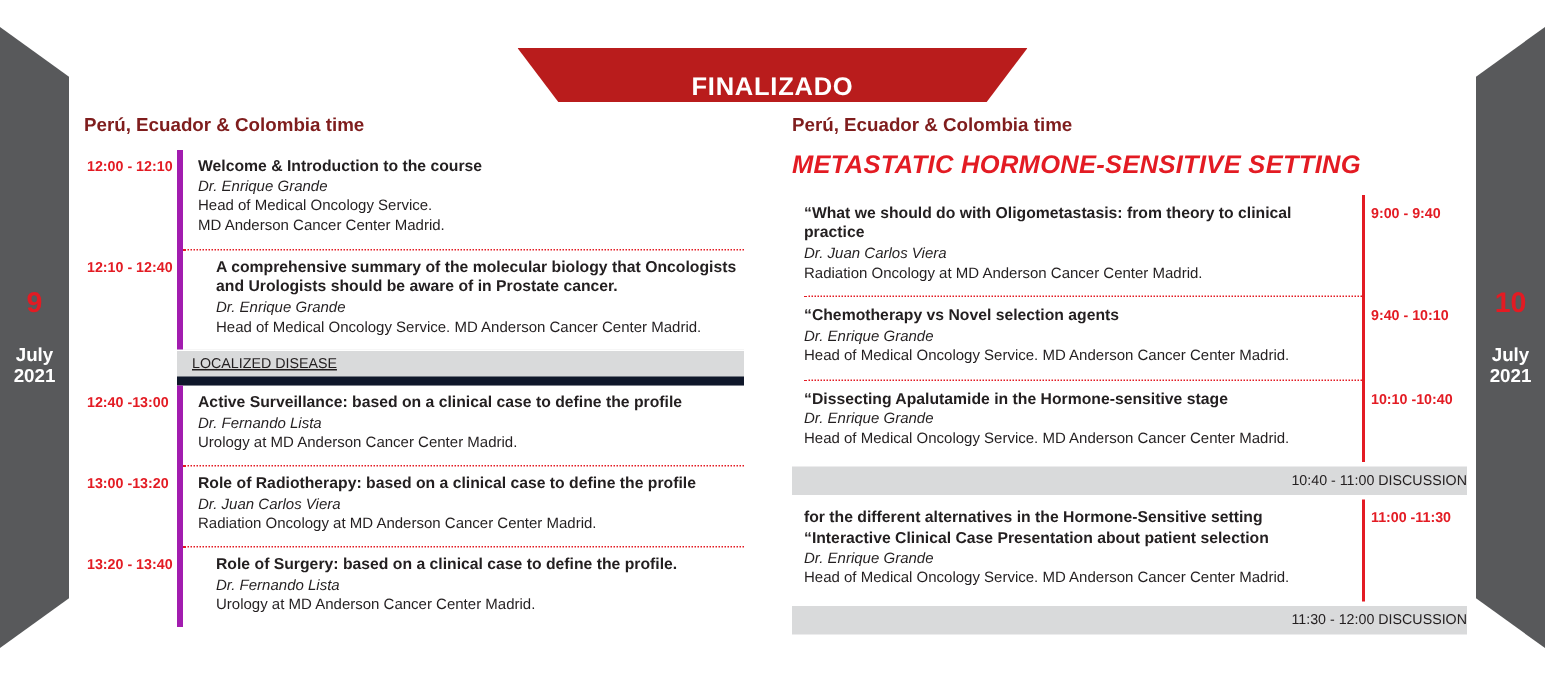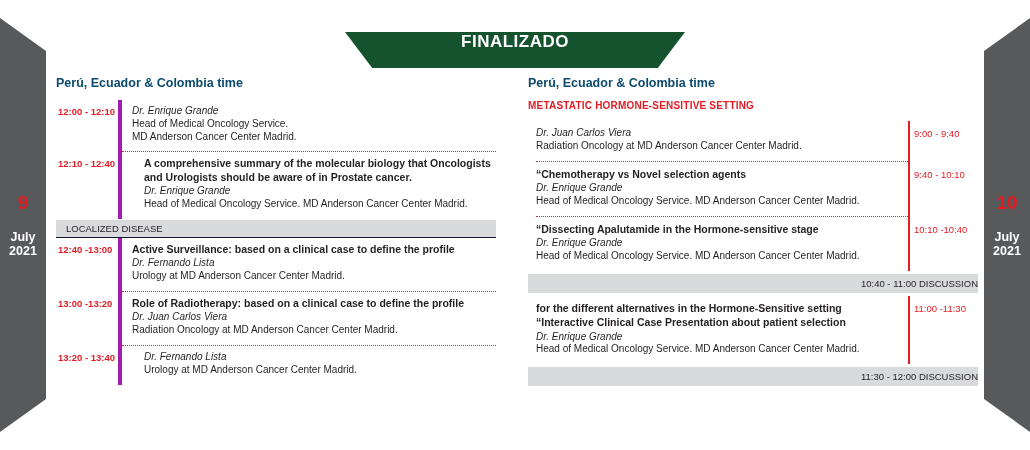--- a/index.html
+++ b/index.html
@@ -20,25 +20,25 @@
   .banner {
     position: absolute;
     left: 345px;
     top: 32px;
     width: 340px;
     height: 36px;
   }
   .banner-shape {
     width: 100%;
     height: 100%;
-    background: #14532d;
+    background: #b91c1c;
     -webkit-clip-path: polygon(0 0, 100% 0, 92% 100%, 8% 100%);
     clip-path: polygon(0 0, 100% 0, 92% 100%, 8% 100%);
     display: flex;
-    align-items: flex-start;
+    align-items: flex-end;
     justify-content: center;
   }
   .banner-text {
     color: #ffffff;
     font-size: 17px;
     font-weight: bold;
     letter-spacing: 0.5px;
   }
 
   
@@ -86,31 +86,32 @@
 
   
   .col {
     position: absolute;
     top: 76px;
   }
   .col.left-col { left: 56px; width: 440px; }
   .col.right-col { left: 528px; width: 450px; }
 
   .col-title {
-    color: #0c4a6e;
+    color: #7f1d1d;
     font-size: 12.5px;
     font-weight: bold;
     margin: 0 0 10px 0;
   }
   .section-heading {
     color: #e31b23;
-    font-size: 10px;
+    font-size: 17px;
     font-weight: bold;
     margin: 0 0 10px 0;
     letter-spacing: 0.2px;
+    font-style: italic;
   }
 
   
   .rows-left {
     position: relative;
     border-left: 4px solid #a21caf;
     margin-left: 62px;
   }
   .row-l {
     position: relative;
@@ -143,22 +144,24 @@
   .affil {
     font-size: 10px;
     line-height: 1.28;
     margin: 0;
   }
 
   .grey-band {
     background: #d9dadb;
     font-size: 9.5px;
     padding: 3px 0 3px 10px;
+    margin-left: 62px;
     border-top: 1px solid #ffffff;
-    border-bottom: 1px solid #0f172a;
+    border-bottom: 6px solid #0f172a;
+    text-decoration: underline;
   }
 
   
   .rows-right {
     position: relative;
     border-right: 2px solid #e31b23;
     margin-right: 68px;
     padding-left: 8px;
   }
   .row-r {
@@ -168,21 +171,21 @@
   }
   .row-r:last-child { border-bottom: none; }
   .row-r .time {
     position: absolute;
     right: -66px;
     top: 7px;
     width: 60px;
     text-align: left;
     color: #e31b23;
     font-size: 9.5px;
-    font-weight: normal;
+    font-weight: bold;
   }
   .band-right {
     background: #d9dadb;
     font-size: 9.5px;
     text-align: right;
     padding: 4px 0;
     margin: 3px 0 3px 0;
   }
 </style>
 </head>
@@ -209,20 +212,21 @@
     <div class="side-year">2021</div>
   </div>
 </div>
 
 <div class="col left-col">
   <div class="col-title">Perú, Ecuador &amp; Colombia time</div>
 
   <div class="rows-left">
     <div class="row-l">
       <div class="time">12:00 - 12:10</div>
+      <p class="title-b">Welcome &amp; Introduction to the course</p>
       <p class="speaker">Dr. Enrique Grande</p>
       <p class="affil">Head of Medical Oncology Service.</p>
       <p class="affil">MD Anderson Cancer Center Madrid.</p>
     </div>
     <div class="row-l">
       <div class="time">12:10 - 12:40</div>
       <p class="title-b">A comprehensive summary of the molecular biology that Oncologists and Urologists should be aware of in Prostate cancer.</p>
       <p class="speaker">Dr. Enrique Grande</p>
       <p class="affil">Head of Medical Oncology Service. MD Anderson Cancer Center Madrid.</p>
     </div>
@@ -238,33 +242,35 @@
       <p class="affil">Urology at MD Anderson Cancer Center Madrid.</p>
     </div>
     <div class="row-l">
       <div class="time">13:00 -13:20</div>
       <p class="title-b">Role of Radiotherapy: based on a clinical case to define the profile</p>
       <p class="speaker">Dr. Juan Carlos Viera</p>
       <p class="affil">Radiation Oncology at MD Anderson Cancer Center Madrid.</p>
     </div>
     <div class="row-l">
       <div class="time">13:20 - 13:40</div>
+      <p class="title-b">Role of Surgery: based on a clinical case to define the profile.</p>
       <p class="speaker">Dr. Fernando Lista</p>
       <p class="affil">Urology at MD Anderson Cancer Center Madrid.</p>
     </div>
   </div>
 </div>
 
 <div class="col right-col">
   <div class="col-title">Perú, Ecuador &amp; Colombia time</div>
   <div class="section-heading">METASTATIC HORMONE-SENSITIVE SETTING</div>
 
   <div class="rows-right">
     <div class="row-r">
       <div class="time">9:00 - 9:40</div>
+      <p class="title-b">“What we should do with Oligometastasis: from theory to clinical practice</p>
       <p class="speaker">Dr. Juan Carlos Viera</p>
       <p class="affil">Radiation Oncology at MD Anderson Cancer Center Madrid.</p>
     </div>
     <div class="row-r">
       <div class="time">9:40 - 10:10</div>
       <p class="title-b">“Chemotherapy vs Novel selection agents</p>
       <p class="speaker">Dr. Enrique Grande</p>
       <p class="affil">Head of Medical Oncology Service. MD Anderson Cancer Center Madrid.</p>
     </div>
     <div class="row-r">

